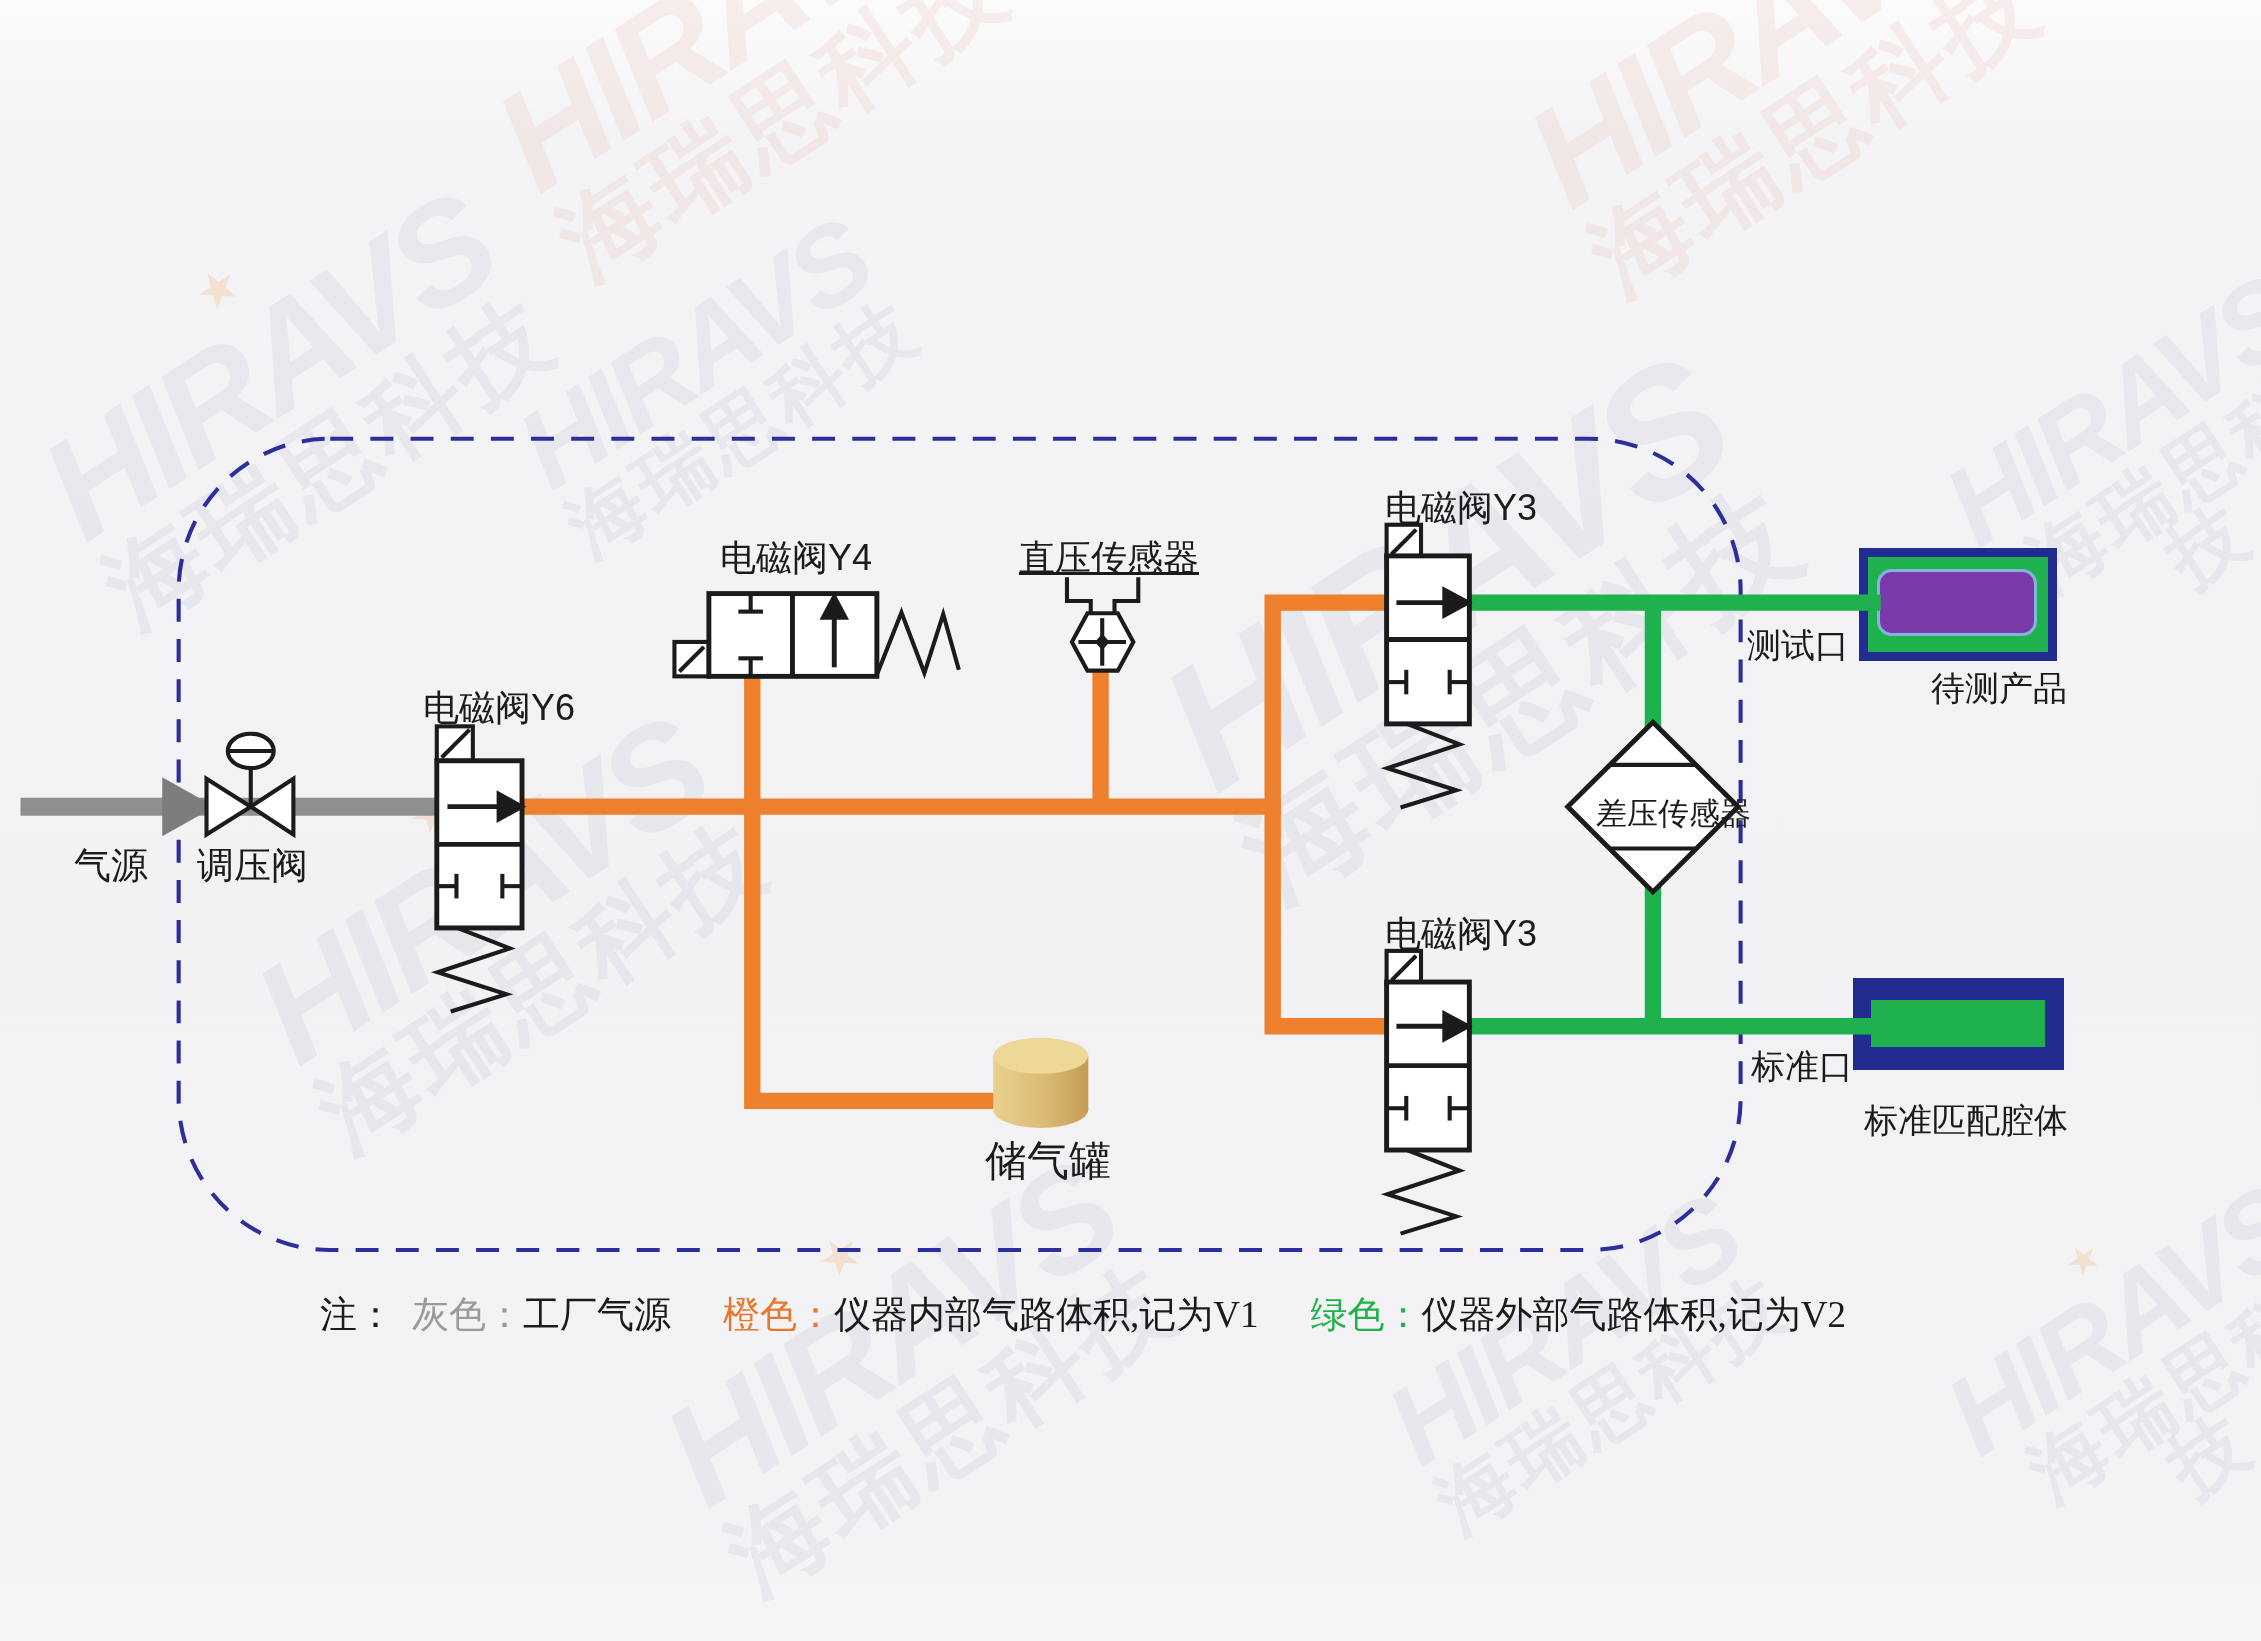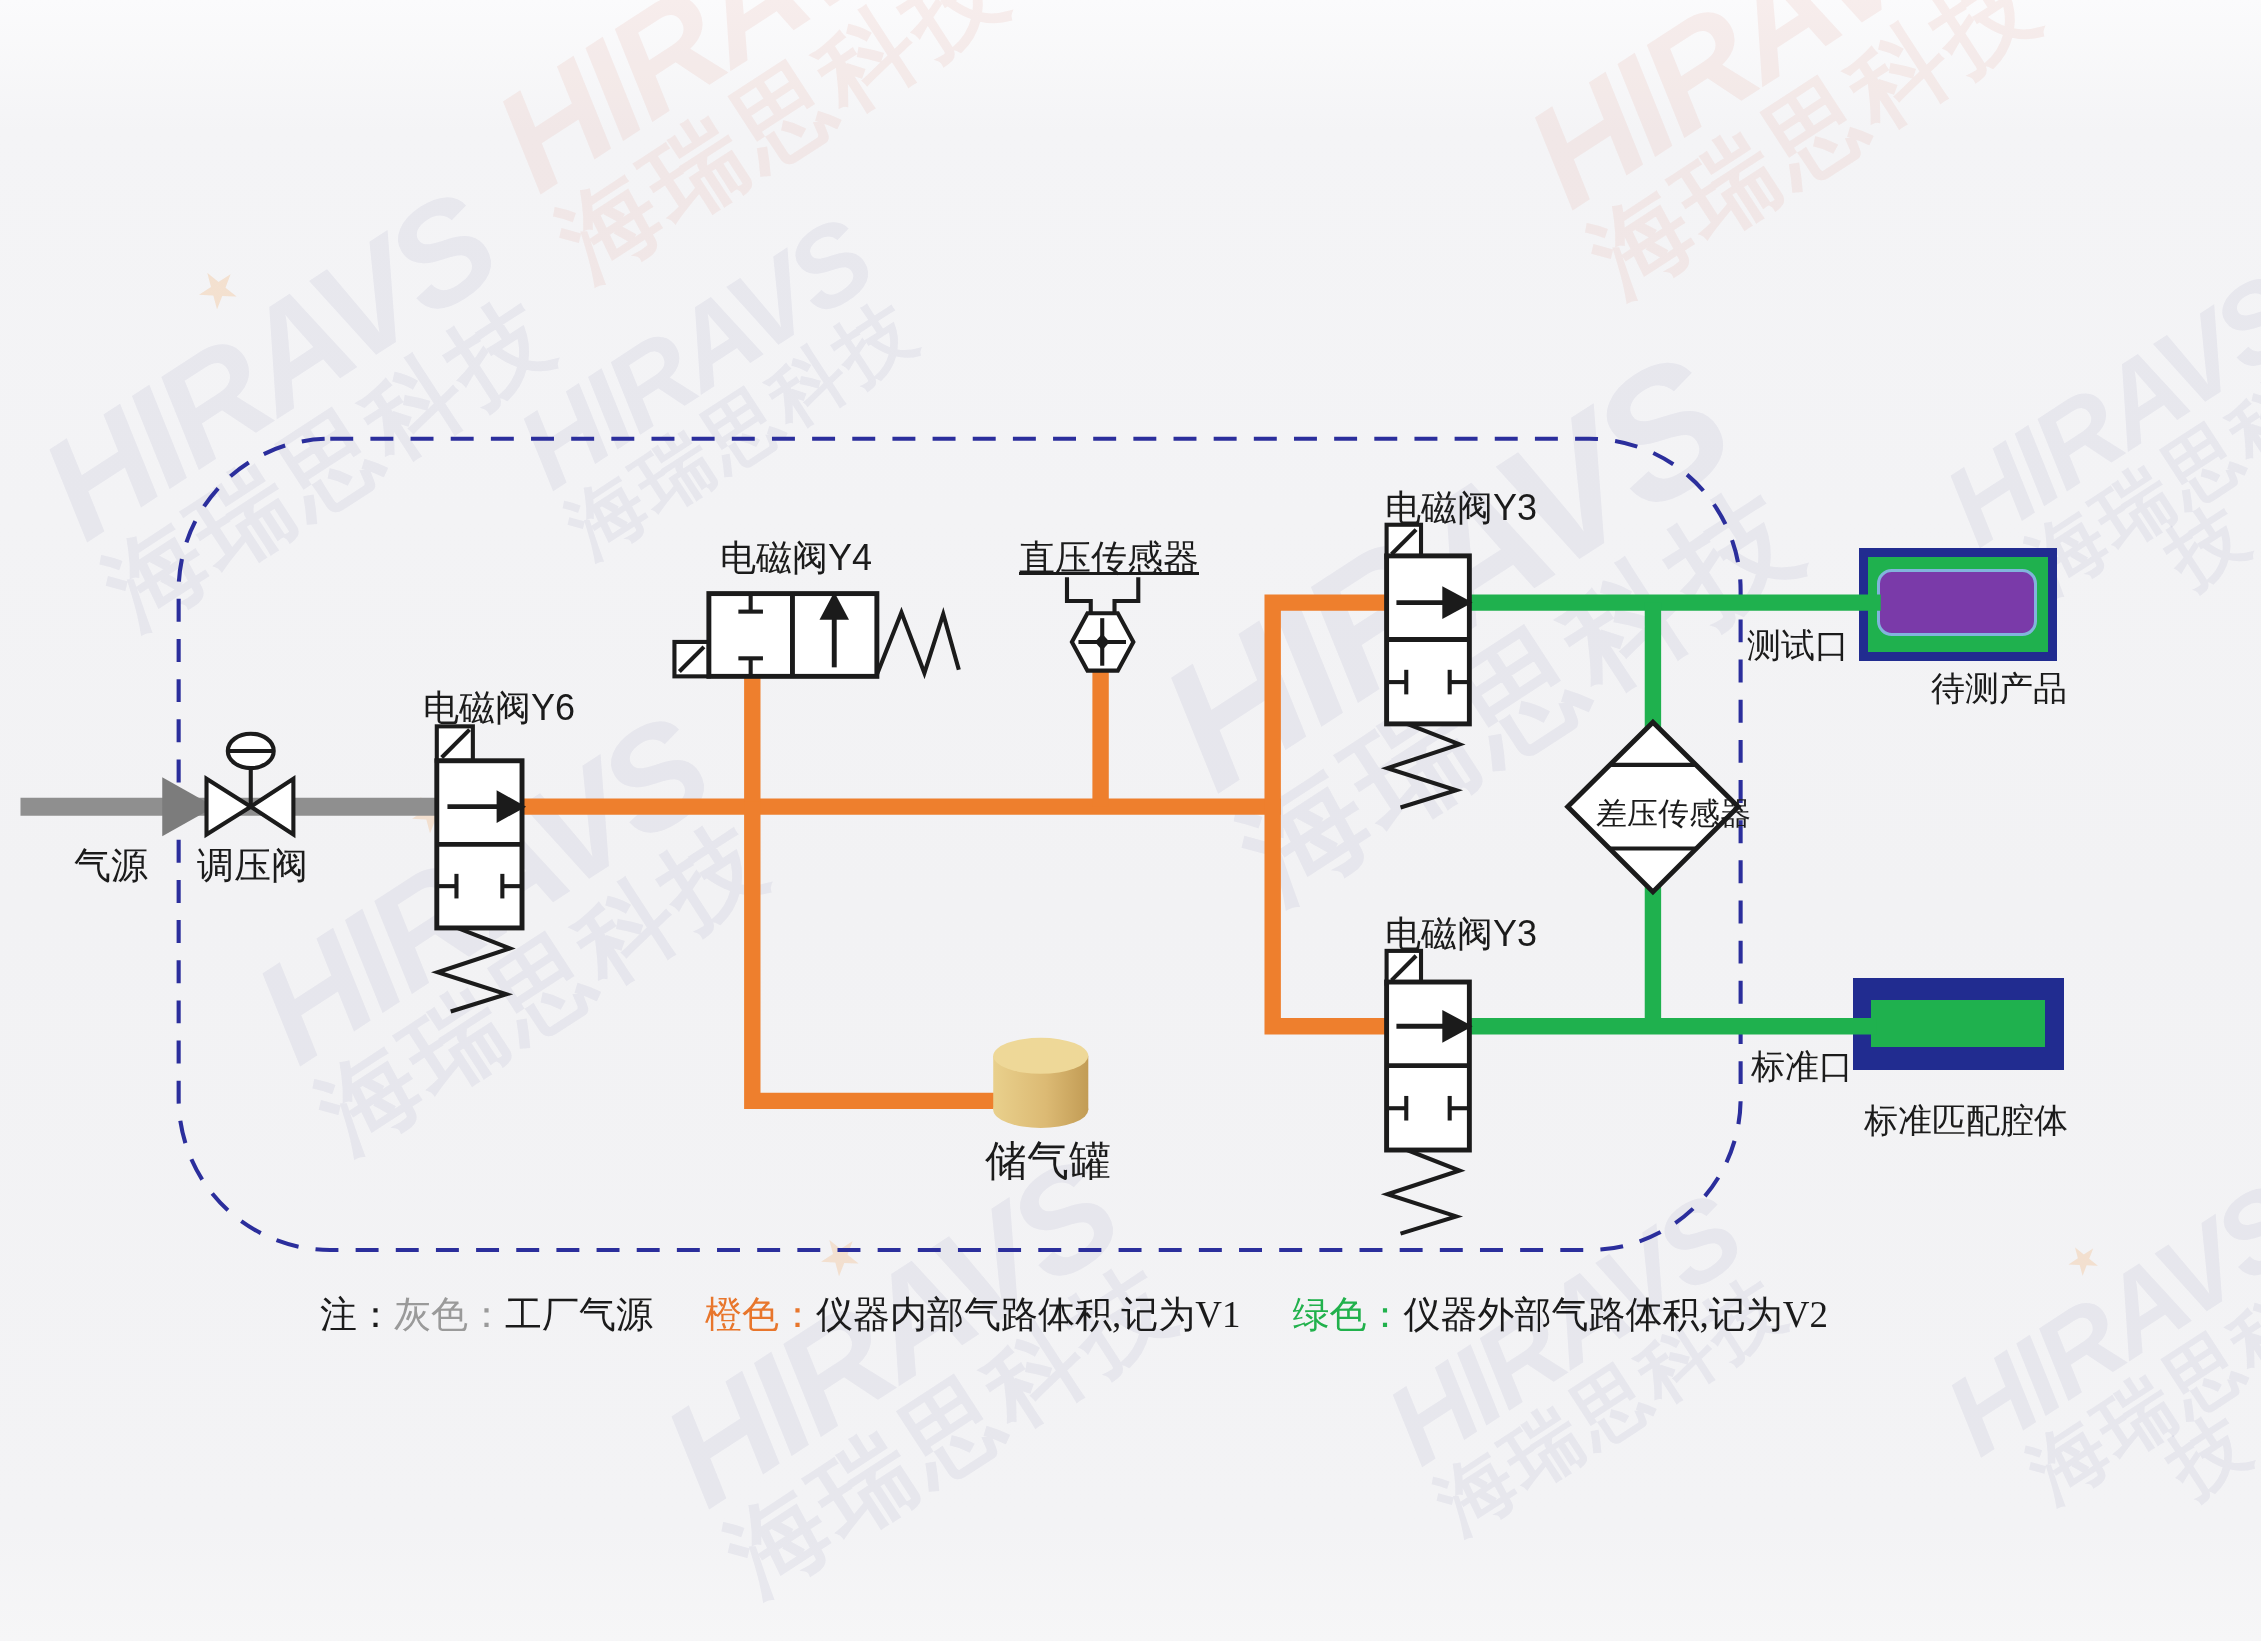--- a/index.html
+++ b/index.html
@@ -26,21 +26,21 @@
   .navy-box{position:absolute;background:#212c90;z-index:1;}
   .green-frame{position:absolute;background:#1fb14e;}
   .purple-core{position:absolute;background:#7a3aa9;border:3.3px solid #82b4dc;border-radius:14.8px;}
   .green-core{position:absolute;background:#1fb14e;}
   
   #linework{position:absolute;left:0;top:0;z-index:2;pointer-events:none;}
   
   .legend{position:absolute;left:320px;top:1290px;display:flex;gap:52px;z-index:3;
           font-family:"Liberation Serif","DejaVu Serif",serif;font-size:37px;color:#1b1b1b;}
   .legend .seg{white-space:nowrap;}
-  .lg-gray{color:#9a9a9a;}
+  .lg-gray{color:#9a9a9a;margin-left:18px;}
   .lg-orange{color:#e8762c;}
   .lg-green{color:#21b14c;}
 </style>
 </head>
 <body>
 
 <div id="stage">
 
   <div class="wm warm" style="left:492px;top:-57px;">
     <div class="wm-brand">HIRAVS</div>

